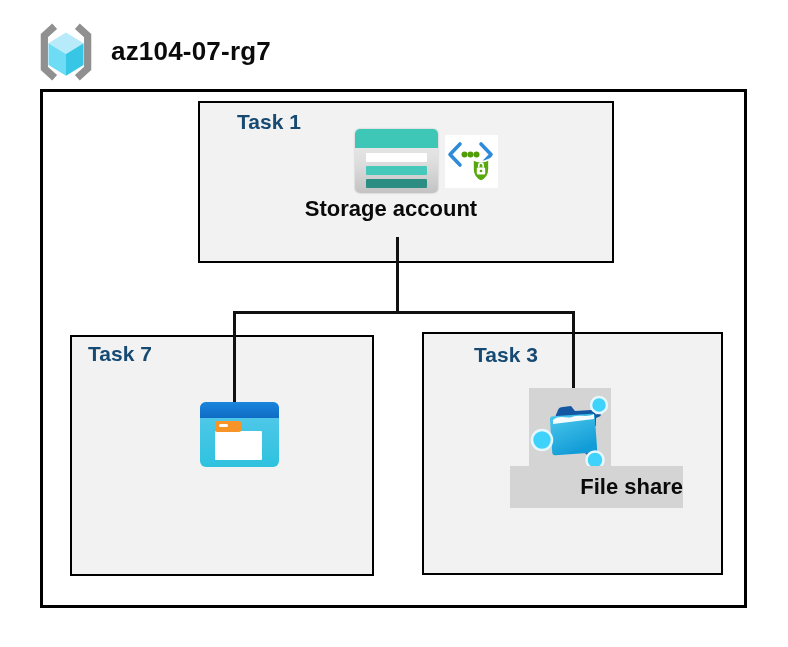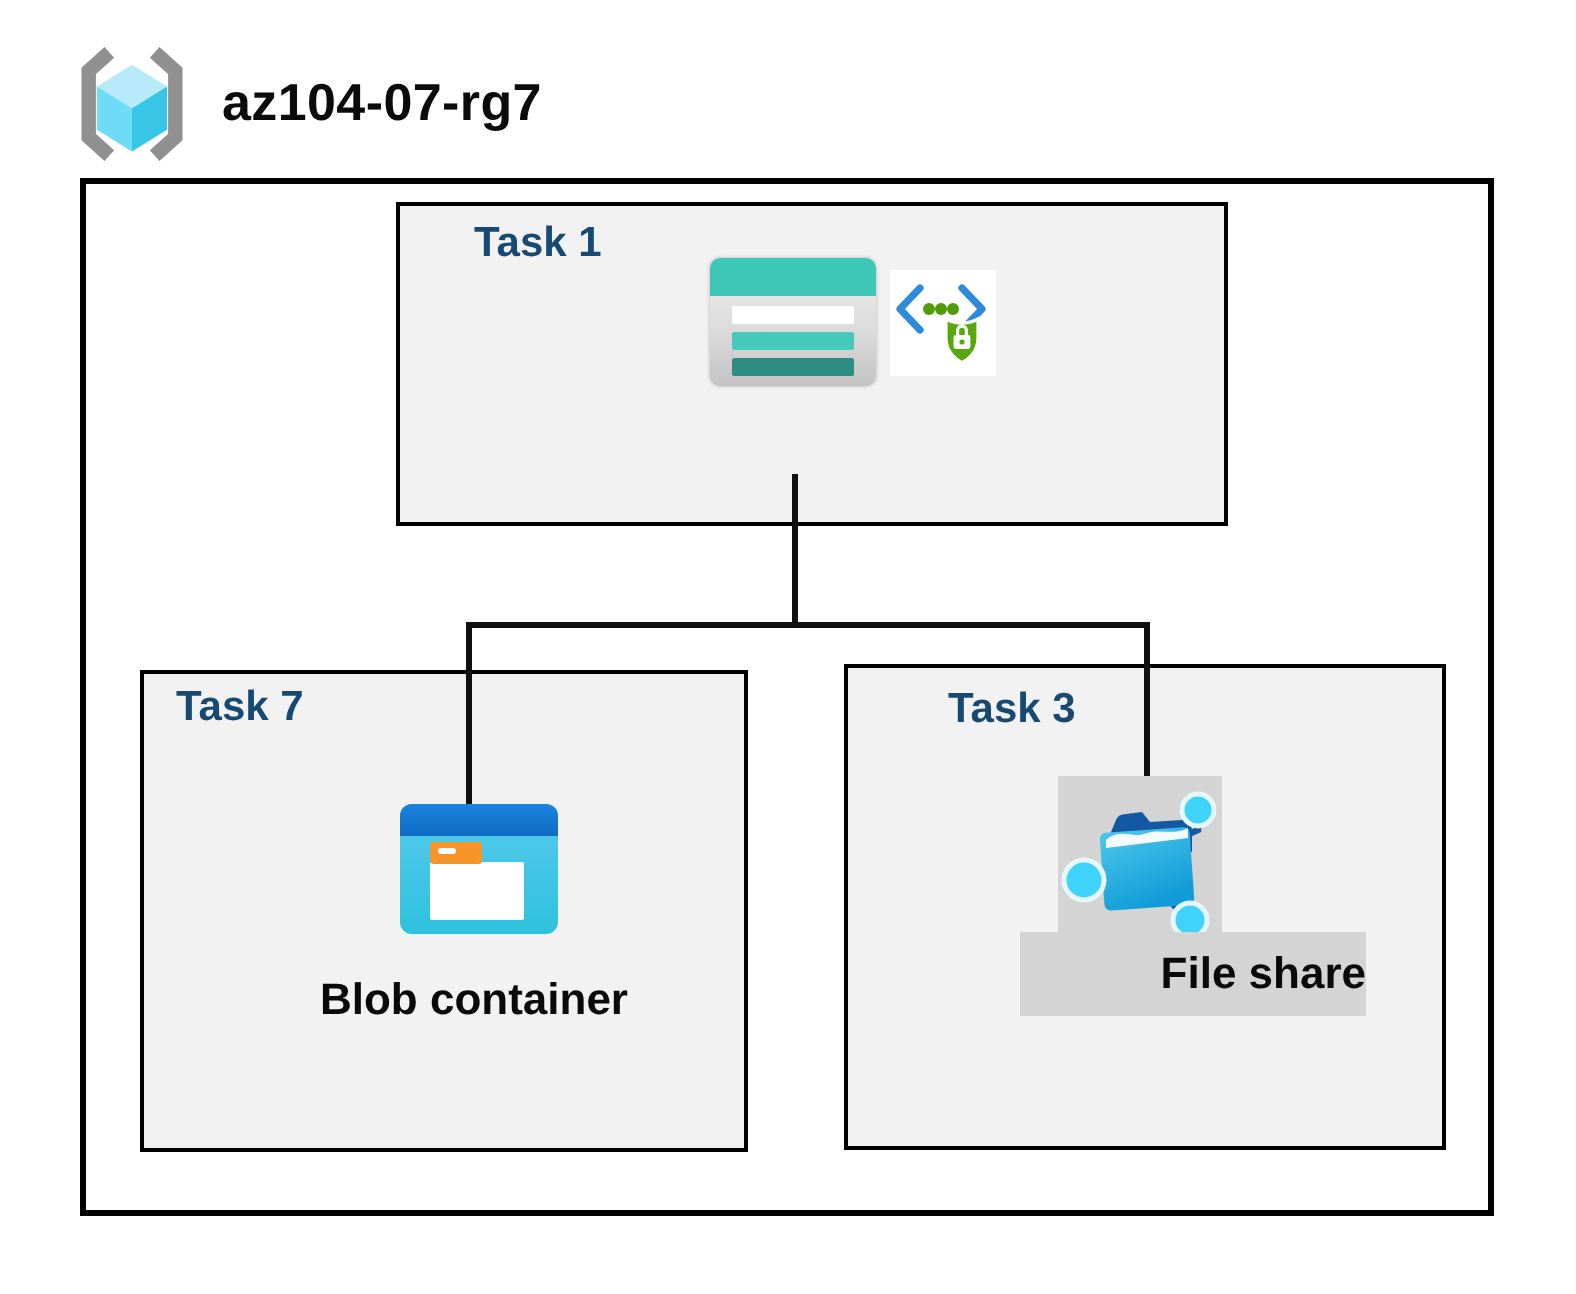--- a/index.html
+++ b/index.html
@@ -98,32 +98,32 @@
       <circle cx="19.5" cy="19.5" r="3" fill="#4f9c07"></circle>
       <circle cx="25.5" cy="19.5" r="3" fill="#4f9c07"></circle>
       <circle cx="31.5" cy="19.5" r="3" fill="#4f9c07"></circle>
       <path d="M28 24.5 q8 4.2 16 0 v9.5 c0 7.5 -5.6 11.2 -8 12.3 c-2.4 -1.1 -8 -4.8 -8 -12.3 z" fill="#57a80c" stroke="#ffffff" stroke-width="1.6"></path>
       <rect x="31.8" y="32.5" width="8.4" height="7" rx="1.2" fill="#ffffff"></rect>
       <path d="M33.8 32.5 v-2.2 a2.2 2.2 0 0 1 4.4 0 v2.2" stroke="#ffffff" stroke-width="1.6" fill="none"></path>
       <circle cx="36" cy="36" r="1.3" fill="#57a80c"></circle>
     </svg>
   </div>
 
+  <div class="abs caption" style="left:241px;top:196px;">Storage account</div>
 
   <div class="abs task-label" style="left:88px;top:342px;">Task 7</div>
 
   <div class="abs blob-icon">
     <div class="hdr"></div>
     <div class="folder"></div>
     <div class="tab">
         <div class="dash"></div>
       </div>
   </div>
 
-  <div class="abs caption" style="left:87px;top:487px;">Blob container</div>
 
   <div class="abs task-label" style="left:434px;top:343px;margin-left:40px;">Task 3</div>
 
   <div class="abs fs-square">
     <svg width="82" height="79" viewBox="0 0 82 79">
       <defs>
         <linearGradient id="fsgrad" x1="0" y1="0" x2="0.4" y2="1">
           <stop offset="0" stop-color="#4cc8ec"></stop>
           <stop offset="1" stop-color="#129cd7"></stop>
         </linearGradient>

